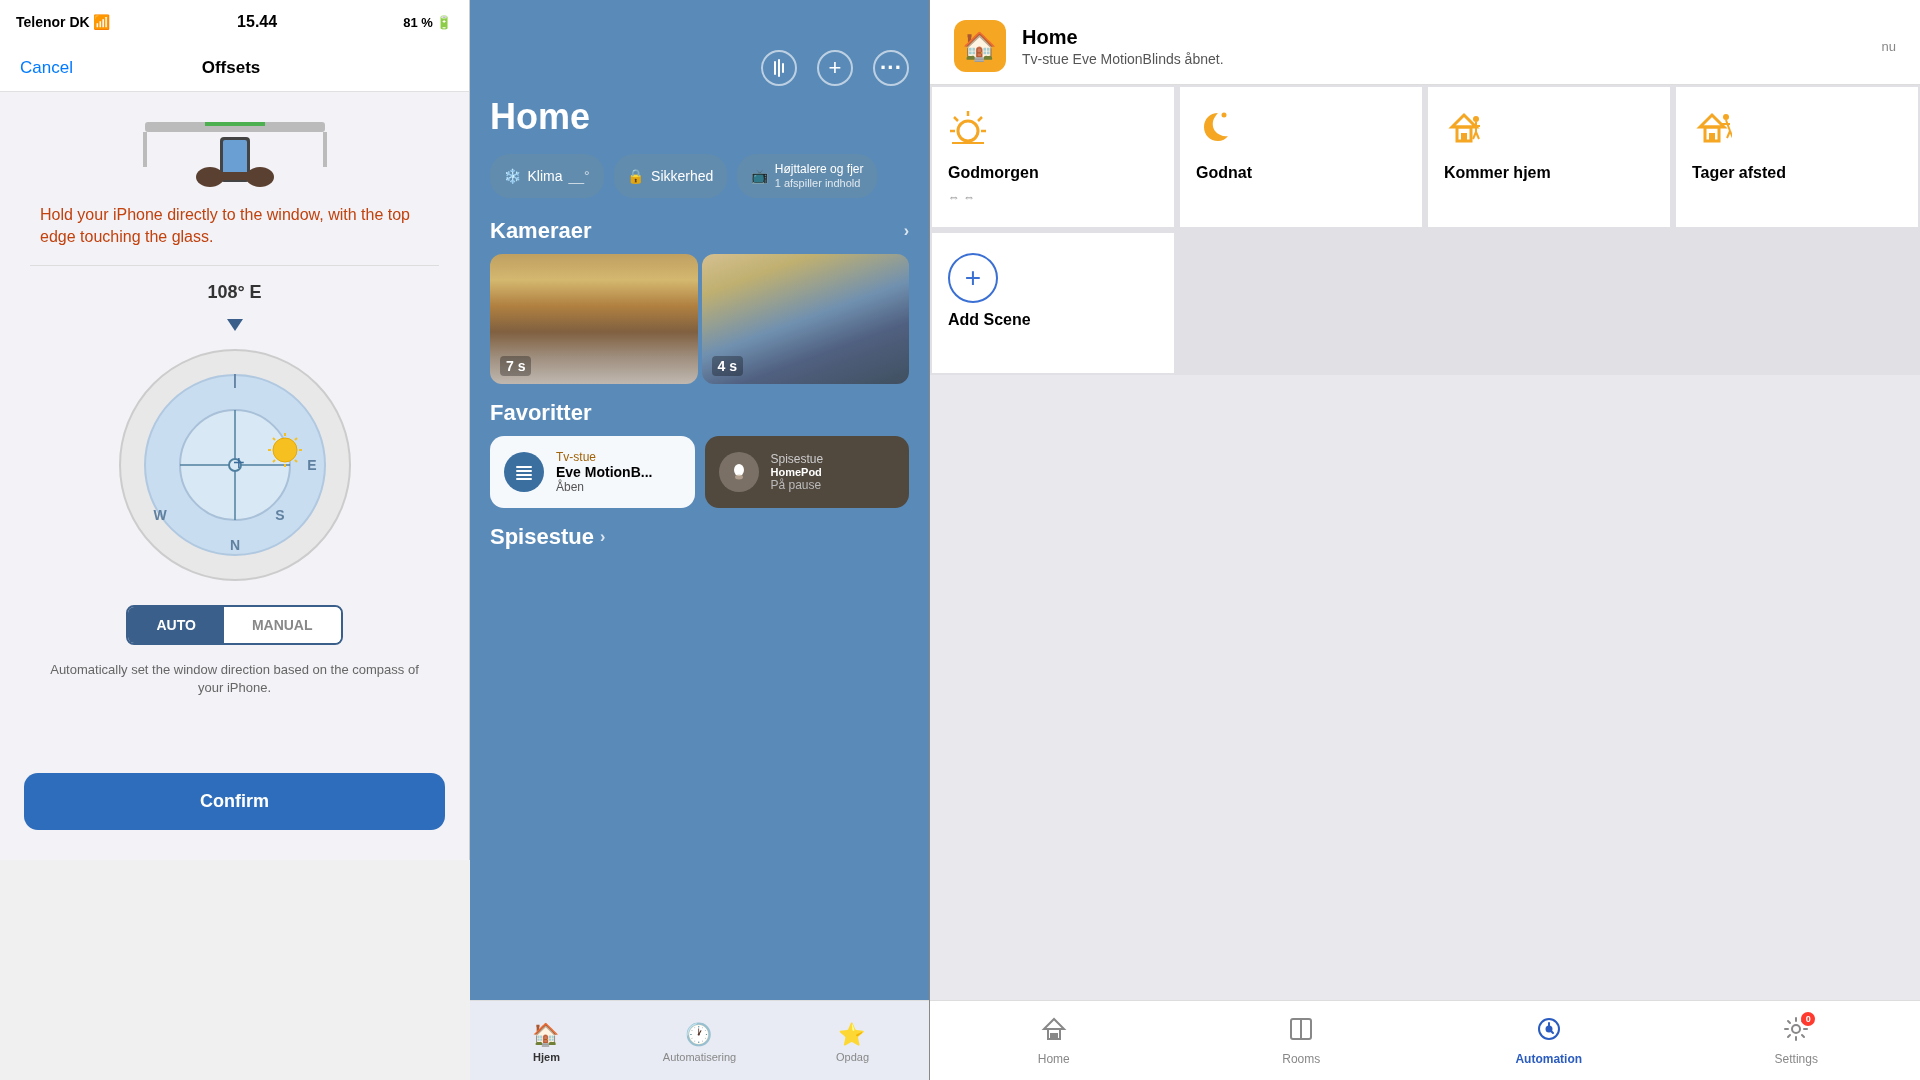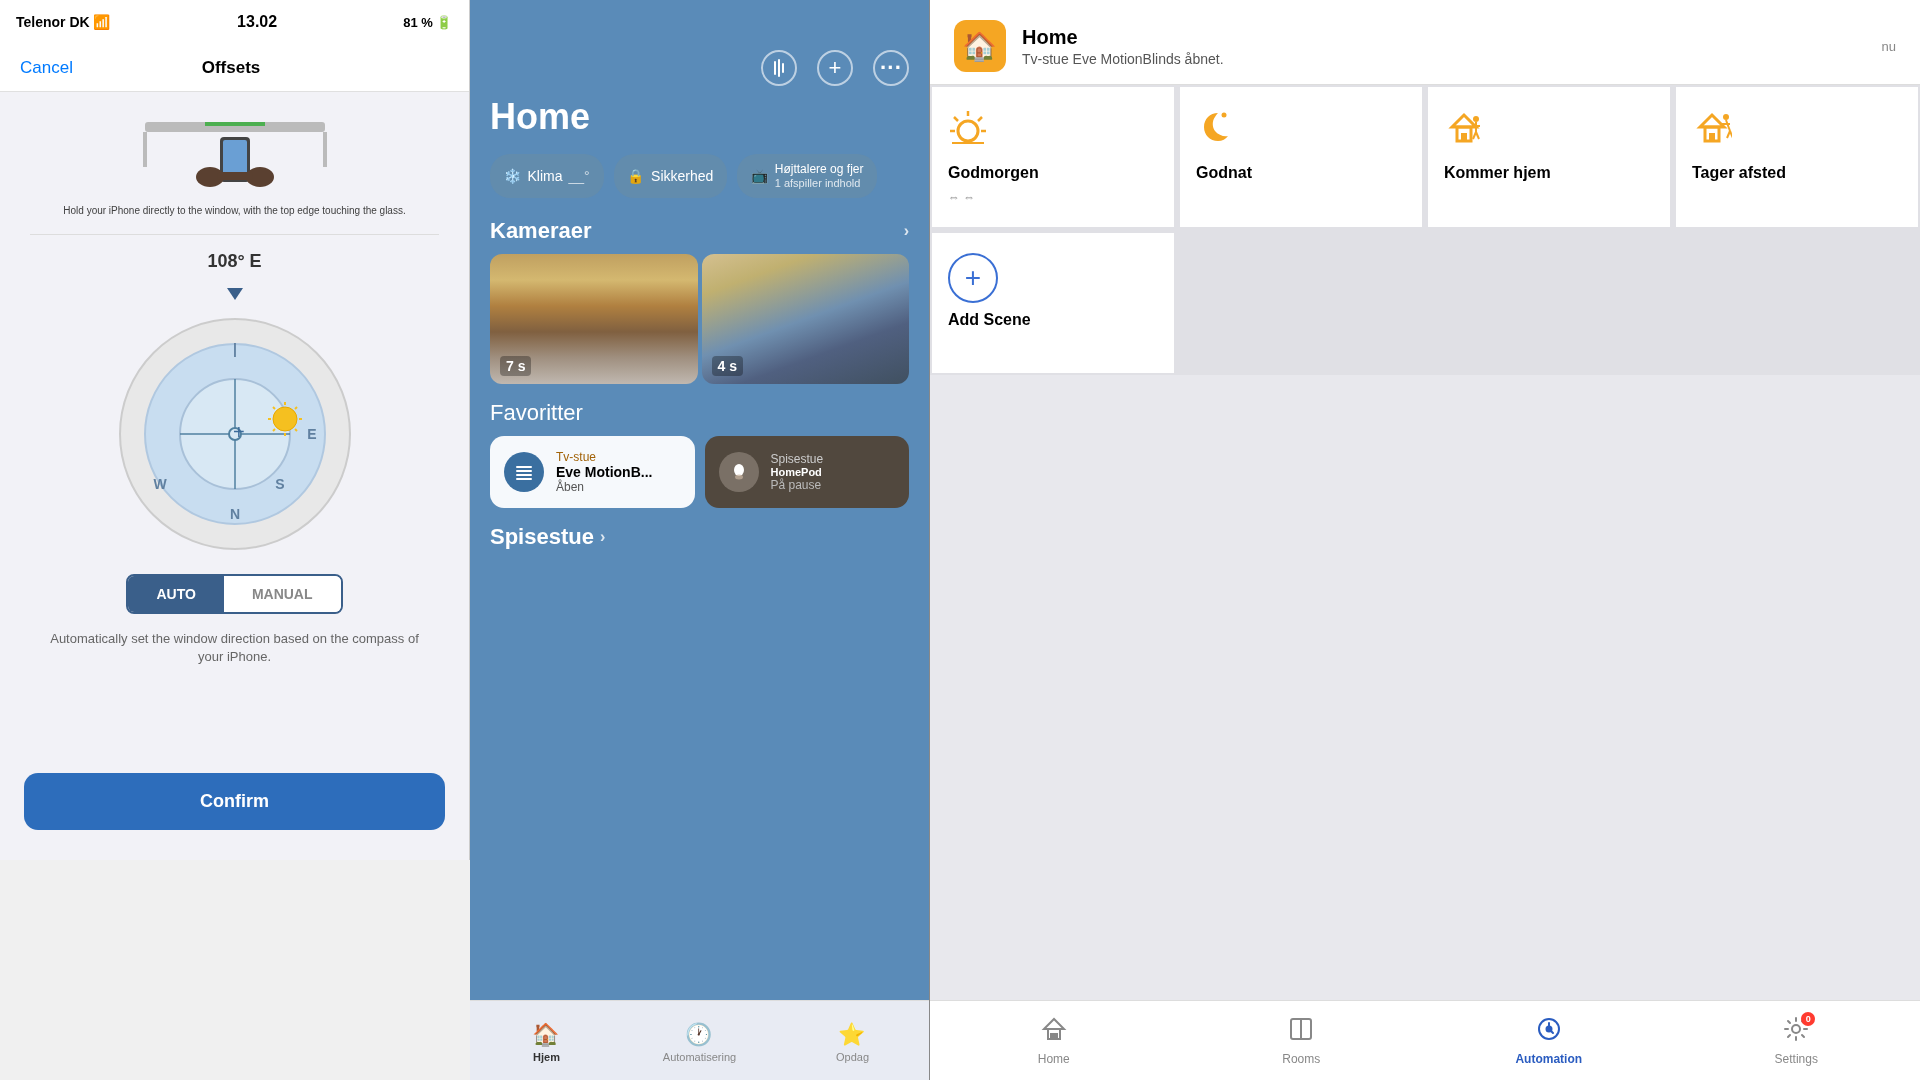--- a/index.html
+++ b/index.html
@@ -69,23 +69,23 @@
     .window-illustration {
       width: 200px;
       height: 80px;
       display: flex;
       align-items: center;
       justify-content: center;
       position: relative;
     }
 
     .instruction-text {
-      font-size: 10px;
-      color: #404040;
-      text-align: right;
+      font-size: 16px;
+      color: #c2410c;
+      text-align: left;
       line-height: 1.4;
       padding: 0 10px;
     }
 
     .compass-degree-label {
       text-align: center;
       font-size: 18px;
       font-weight: 600;
       color: #333;
       margin-bottom: 4px;
@@ -239,21 +239,21 @@
       font-size: 14px;
       font-weight: 600;
       background: rgba(0,0,0,0.3);
       padding: 2px 6px;
       border-radius: 4px;
     }
 
     .favoritter-title {
       color: #fff;
       font-size: 22px;
-      font-weight: 400;
+      font-weight: 700;
       padding: 0 20px 10px;
     }
 
     .favoritter-row {
       display: flex;
       gap: 10px;
       padding: 0 20px 16px;
     }
     .fav-card {
       flex: 1;
@@ -501,21 +501,21 @@
 </head>
 <body>
 
 <div id="panel1">
 
   <div class="status-bar">
     <div class="status-bar-left">
       <span>Telenor DK</span>
       <span>📶</span>
     </div>
-    <div class="status-bar-center">13.02</div>
+    <div class="status-bar-center">15.44</div>
     <div class="status-bar-right">
       <span>81 %</span>
       <span>🔋</span>
     </div>
   </div>
 
   <div class="nav-bar">
     <span class="nav-cancel">Cancel</span>
     <span class="nav-title">Offsets</span>
     <span style="width:60px"></span>

